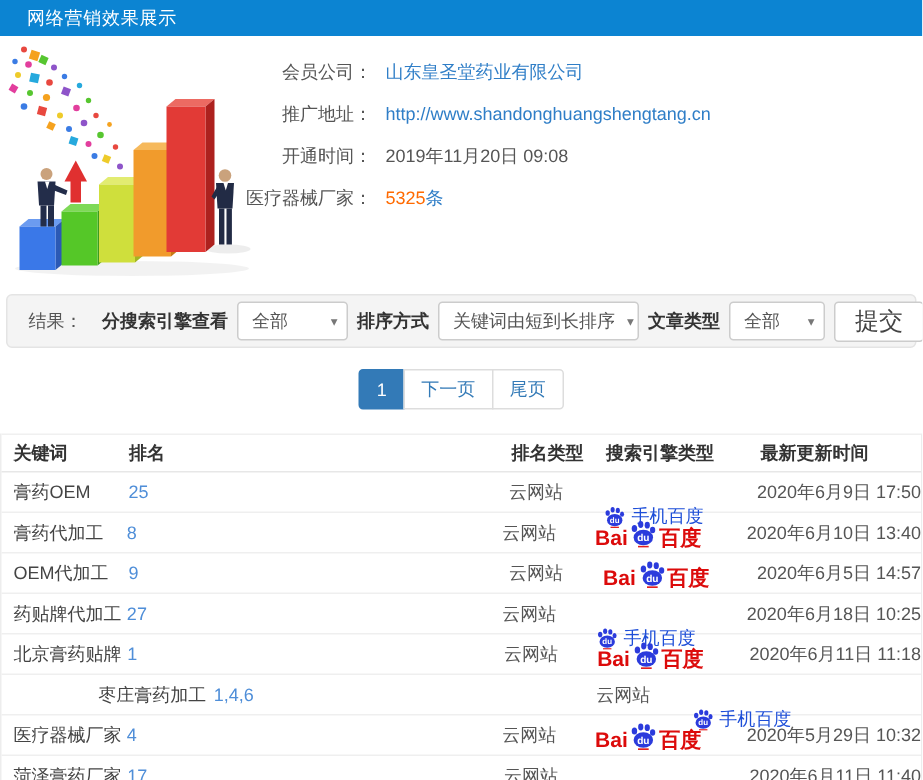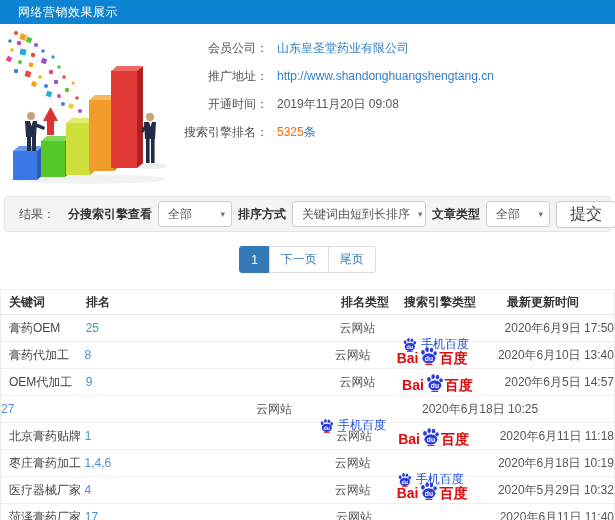--- a/index.html
+++ b/index.html
@@ -7,21 +7,21 @@
     font-family:"Liberation Sans","DejaVu Sans",sans-serif; font-size:12px; color:#555; }
   .page { width:615px; height:520px; overflow:hidden; position:relative; background:#fff; }
 
   
   .top-bar { height:24px; background:#0c84d2; color:#ffffff; display:flex; align-items:center;
     padding-left:18px; font-size:12px; letter-spacing:.5px; }
 
   
   .info { position:relative; height:172px; background:#fff; }
   .illus { position:absolute; left:0; top:4px; width:188px; height:162px; }
-  .info-rows { position:absolute; left:182px; top:10px; }
+  .info-rows { position:absolute; left:162px; top:10px; }
   .irow { display:flex; align-items:center; height:28px; }
   .ilabel { width:86px; text-align:right; color:#555; white-space:nowrap; }
   .ival { margin-left:9px; white-space:nowrap; }
   .ival.link { color:#2f7ec7; cursor:pointer; }
   .ival.plain { color:#555; }
   .num-orange { color:#ff6a00; }
   .unit-blue { color:#2f7ec7; }
 
   
   .filter-strip { margin:0 4px; height:36px; background:#f4f4f4; border:1px solid #e4e4e4;
@@ -172,21 +172,21 @@
       </div>
       <div class="irow">
         <span class="ilabel">推广地址：</span>
         <span class="ival link">http://www.shandonghuangshengtang.cn</span>
       </div>
       <div class="irow">
         <span class="ilabel">开通时间：</span>
         <span class="ival plain">2019年11月20日 09:08</span>
       </div>
       <div class="irow">
-        <span class="ilabel">搜索引擎排名：</span>
+        <span class="ilabel">医疗器械厂家：</span>
         <span class="ival"><span class="num-orange">5325</span><span class="unit-blue">条</span></span>
       </div>
     </div>
   </div>
 
   <div class="filter-strip">
     <span class="result-label">结果：</span>
     <div class="filter-controls">
       <span class="flabel">分搜索引擎查看</span>
       <div class="sel sel-engine">
@@ -286,20 +286,21 @@
           <text class="du-t" x="12.5" y="18.6" text-anchor="middle" font-size="8.5" font-weight="bold" fill="#ffffff">du</text>
           <rect x="8" y="22.6" width="9" height="1.6" fill="#e02020"></rect>
         </svg>
         <b class="bd-t">百度</b>
       </span>
     </span>
     <span class="c-time">2020年6月5日 14:57</span>
   </div>
 
   <div class="trow eng-mobile">
+    <span class="c-kw">药贴牌代加工</span>
     <span class="c-rank">27</span>
     <span class="c-type">云网站</span>
     <span class="c-eng">
       <span class="mobile-logo">
         <svg width="15" height="15" viewBox="0 0 24 24">
           <ellipse cx="5" cy="8" rx="2.3" ry="3" fill="#2b3bdc"></ellipse>
           <ellipse cx="10.3" cy="4.6" rx="2.2" ry="2.9" fill="#2b3bdc"></ellipse>
           <ellipse cx="15.8" cy="5.2" rx="2.2" ry="2.9" fill="#2b3bdc"></ellipse>
           <ellipse cx="20.3" cy="9.2" rx="2.2" ry="2.7" fill="#2b3bdc"></ellipse>
           <ellipse cx="12.5" cy="15.6" rx="8.2" ry="6.6" fill="#2b3bdc"></ellipse>
@@ -348,21 +349,20 @@
           <ellipse cx="15.8" cy="5.2" rx="2.2" ry="2.9" fill="#2b3bdc"></ellipse>
           <ellipse cx="20.3" cy="9.2" rx="2.2" ry="2.7" fill="#2b3bdc"></ellipse>
           <ellipse cx="12.5" cy="15.6" rx="8.2" ry="6.6" fill="#2b3bdc"></ellipse>
           <text class="du-t" x="12.5" y="18.6" text-anchor="middle" font-size="8.5" font-weight="bold" fill="#ffffff">du</text>
           <rect x="8" y="22.6" width="9" height="1.6" fill="#e02020"></rect>
         </svg>
         <span class="mb-label">手机百度</span>
       </span>
 
     </span>
-    <span class="c-time">2020年6月18日 10:19</span>
   </div>
 
   <div class="trow eng-baidu">
     <span class="c-kw">医疗器械厂家</span>
     <span class="c-rank">4</span>
     <span class="c-type">云网站</span>
     <span class="c-eng">
 
       <span class="baidu-logo">
         <b class="bai-t">Bai</b>

